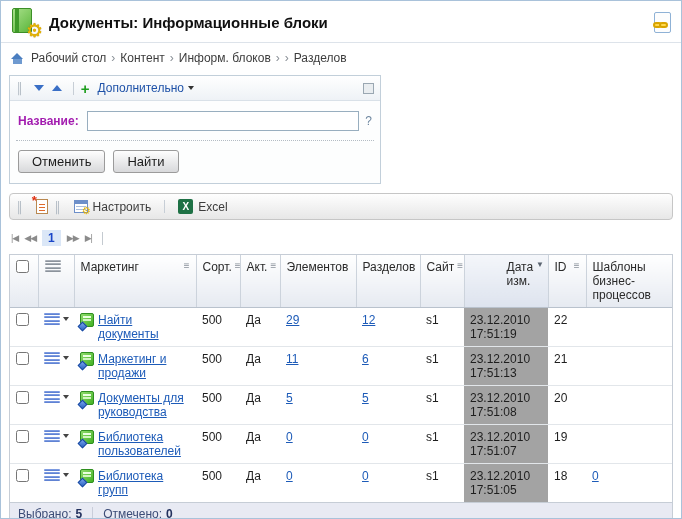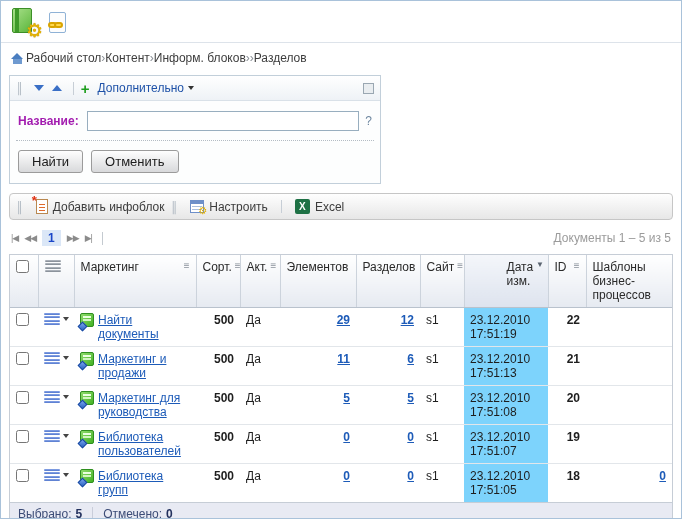--- a/index.html
+++ b/index.html
@@ -19,21 +19,21 @@
   .hdr { display:flex; align-items:center; padding: 7px 10px 6px 10px; height: 42px; border-bottom:1px solid #dde3ea; }
   .hdr-icon { position:relative; width:30px; height:30px; margin-right:8px; flex:none; }
   .book { position:absolute; left:1px; top:1px; width:20px; height:25px; background:linear-gradient(135deg,#a8e08a,#5cb63c); border:1px solid #3c8f27; border-radius:2px; }
   .book:before { content:""; position:absolute; left:2px; top:0; width:4px; height:100%; background:#3f9a2a; }
   .gear { position:absolute; right:-2px; bottom:-3px; font-size:19px; line-height:19px; color:#e7b400; text-shadow:0 0 1px #9a7400; }
   .hdr-title { font-size:15px; font-weight:bold; color:#101010; flex:1; }
   .linkicon { position:relative; width:17px; height:21px; background:#fdfdfd; border:1px solid #8fb2d6; border-radius:2px; flex:none; }
   .linkicon .c1,.linkicon .c2 { position:absolute; width:9px; height:6px; border:2px solid #d9a400; background:#ffd84d; border-radius:3px; top:9px; }
   .linkicon .c1 { left:-2px; } .linkicon .c2 { left:4px; }
   
-  .crumbs { display:flex; align-items:center; padding: 8px 10px; color:#3d3d3d; }
+  .crumbs { display:flex; align-items:center; gap:5px; padding: 8px 10px; color:#3d3d3d; }
   .home { position:relative; width:13px; height:11px; margin-right:2px; flex:none; }
   .home .roof { position:absolute; top:0; left:0; width:0; height:0; border-left:6.5px solid transparent; border-right:6.5px solid transparent; border-bottom:6px solid #4a7ec0; }
   .home .base { position:absolute; top:6px; left:2px; width:9px; height:5px; background:#6f9ad0; }
   .crumb { color:#3d3d3d; cursor:pointer; }
   .crumb-sep { color:#8a9097; }
   
   .filter { width: 372px; margin: 2px 0 0 8px; border:1px solid #c2cfda; background:#fdfefe; }
   .filter-top { display:flex; align-items:center; height:25px; padding:0 6px; background:linear-gradient(#ffffff,#eef2f6); border-bottom:1px solid #d9e1e8; }
   .grip { color:#a8b2bc; font-size:11px; letter-spacing:-1px; margin-right:7px; }
   .tri-dn { width:0;height:0;border-left:5px solid transparent;border-right:5px solid transparent;border-top:6px solid #3a6fc6; margin:0 4px; cursor:pointer; }
@@ -74,22 +74,22 @@
   .grid-wrap { margin:0 8px; border:1px solid #c6cdd6; }
   table.grid { width:100%; border-collapse:collapse; table-layout:fixed; }
   .grid th { background:linear-gradient(#ffffff,#e6eaf1); border-right:1px solid #ccd3dc; border-bottom:1px solid #b9c2cd; padding:5px 6px; font-weight:normal; text-align:left; vertical-align:top; color:#2a2a2a; }
   .grid th.sorted { background:linear-gradient(#f4f6fa,#dde3ee);padding-left:42px; }
   .grid th:last-child { border-right:none; }
   .th-flex { display:flex; align-items:flex-start; justify-content:space-between; gap:3px; }
   .colmenu { color:#8a929b; font-size:10px; cursor:pointer; }
   .sortarr { color:#5b6470; font-size:8px; cursor:pointer; }
   .grid td { border-bottom:1px solid #e2e6ea; padding:5px 6px; vertical-align:top; color:#1e1e1e; }
   .grid tr:last-child td { border-bottom:none; }
-  .td-date { background:#7dd3fc; color:#2e2e2e; }
-  .num { text-align:right;font-weight:bold; }
+  .td-date { background:#a3a3a3; color:#2e2e2e; }
+  .num { text-align:left; }
   a.glink { color:#1d5bb8; text-decoration:underline; cursor:pointer; }
   .rowmenu { display:flex; align-items:center; gap:3px; cursor:pointer; }
   .bars { position:relative; width:16px; height:12px; flex:none; }
   .bars i { position:absolute; left:0; width:16px; height:2px; background:linear-gradient(#8aa6e8,#5277cc); border-radius:1px; }
   .bars i:nth-child(1){top:0;} .bars i:nth-child(2){top:3.4px;} .bars i:nth-child(3){top:6.8px;} .bars i:nth-child(4){top:10.2px;}
   .bars.gray i { background:linear-gradient(#b8bec6,#7d858e); }
   .rm-caret { width:0;height:0;border-left:3.5px solid transparent;border-right:3.5px solid transparent;border-top:4px solid #444; }
   .doc-ic { position:relative; width:15px; height:15px; flex:none; margin-right:3px; }
   .doc-ic .sq { position:absolute; inset:0 1px 1px 0; background:linear-gradient(135deg,#8fdb6c,#43b224); border:1px solid #2f8f1f; border-radius:2px; }
   .doc-ic .sq:before { content:""; position:absolute; left:2px; top:2px; width:8px; height:1.5px; background:#eaffe0; box-shadow:0 3px 0 #d2f5c2; }
@@ -105,20 +105,21 @@
 </head>
 <body>
 
 <div class="page">
 
   <div class="hdr">
     <div class="hdr-icon">
       <div class="book"></div>
       <span class="gear">⚙</span>
     </div>
+    <div class="hdr-title">Документы: Информационные блоки</div>
     <div class="linkicon">
         <span class="c1"></span>
         <span class="c2"></span>
       </div>
   </div>
 
   <div class="crumbs">
     <span class="home">
         <span class="roof"></span>
         <span class="base"></span>
@@ -146,33 +147,32 @@
       </span>
       <span class="filter-sq"></span>
     </div>
     <div class="filter-row">
       <span class="filter-label">Название:</span>
       <input class="filter-input" type="text" value="" style="">
       <span class="help">?</span>
     </div>
     <div class="filter-dots"></div>
     <div class="filter-btns">
+      <button class="btn">Отменить</button>
       <button class="btn">Найти</button>
-      <button class="btn">Отменить</button>
     </div>
   </div>
 
   <div class="toolbar">
     <span class="grip">║</span>
     <span class="tb-item">
       <span class="add-ic">
           <span class="lines"></span>
           <span class="star">*</span>
         </span>
-      <span>Добавить инфоблок</span>
     </span>
     <span class="grip">║</span>
     <span class="tb-item">
       <span class="cfg-ic">
           <span class="bar"></span>
           <span class="l l1"></span>
           <span class="l l2"></span>
           <span class="g">⚙</span>
         </span>
       <span>Настроить</span>
@@ -186,21 +186,20 @@
 
   <div class="pager">
     <span class="pg-arrows">
       <span class="pg-btn">|◀</span>
       <span class="pg-btn">◀◀</span>
       <span class="pg-cur">1</span>
       <span class="pg-btn">▶▶</span>
       <span class="pg-btn">▶|</span>
     </span>
     <span class="pg-sep"></span>
-    <span class="records">Документы 1 – 5 из 5</span>
   </div>
 
   <div class="grid-wrap">
     <table class="grid">
       <colgroup>
         <col style="width:28px">
           <col style="width:36px">
           <col style="width:122px">
           <col style="width:44px">
         <col style="width:40px">
@@ -331,21 +330,21 @@
                 </span>
                 <span class="rm-caret"></span>
               </span>
             </td>
           <td>
               <span class="namecell">
                 <span class="doc-ic">
                   <span class="sq"></span>
                   <span class="dia"></span>
                 </span>
-                <a class="glink">Маркетинг для руководства</a>
+                <a class="glink">Документы для руководства</a>
               </span>
             </td>
           <td class="num">500</td>
           <td>Да</td>
           <td class="num"><a class="glink">5</a></td>
           <td class="num"><a class="glink">5</a></td>
           <td>s1</td>
           <td class="td-date"><span>23.12.2010</span><br><span>17:51:08</span></td>
           <td class="num">20</td>
           <td class="num"><a class="glink"></a></td>

